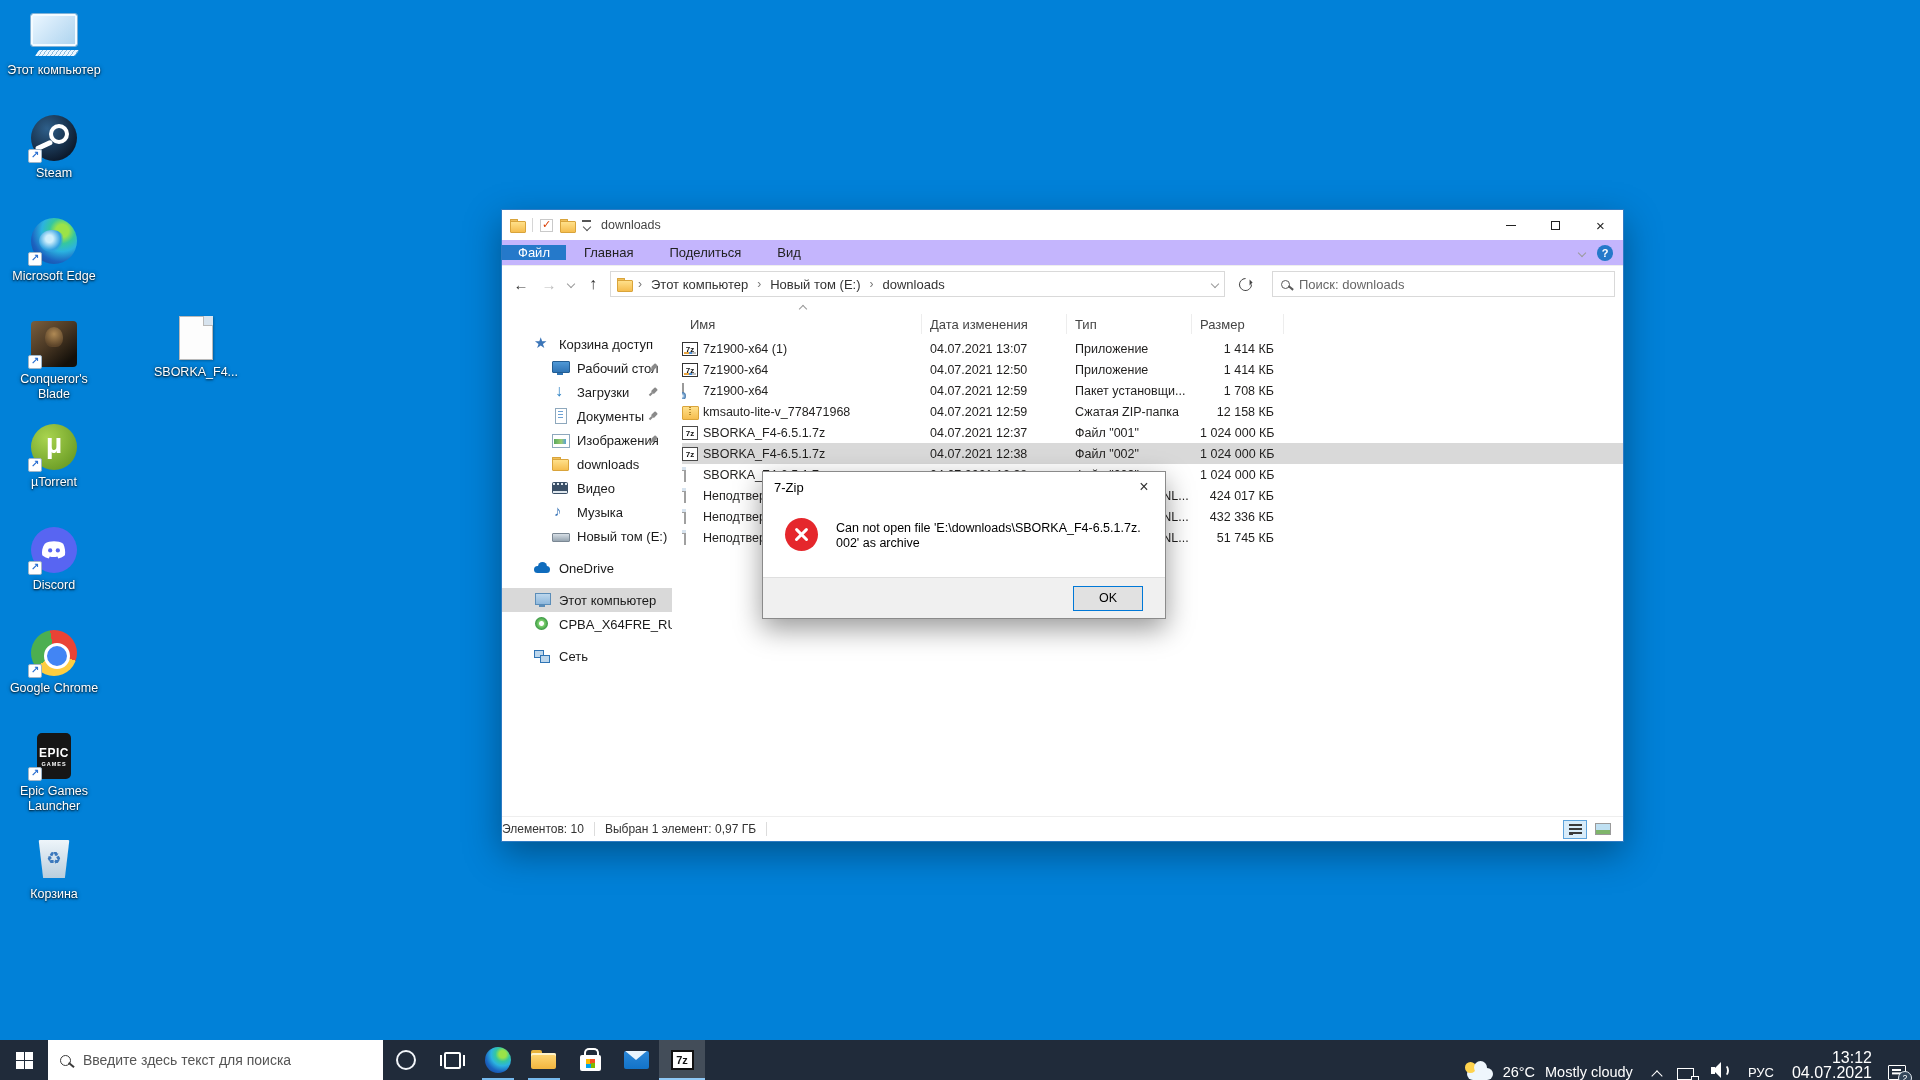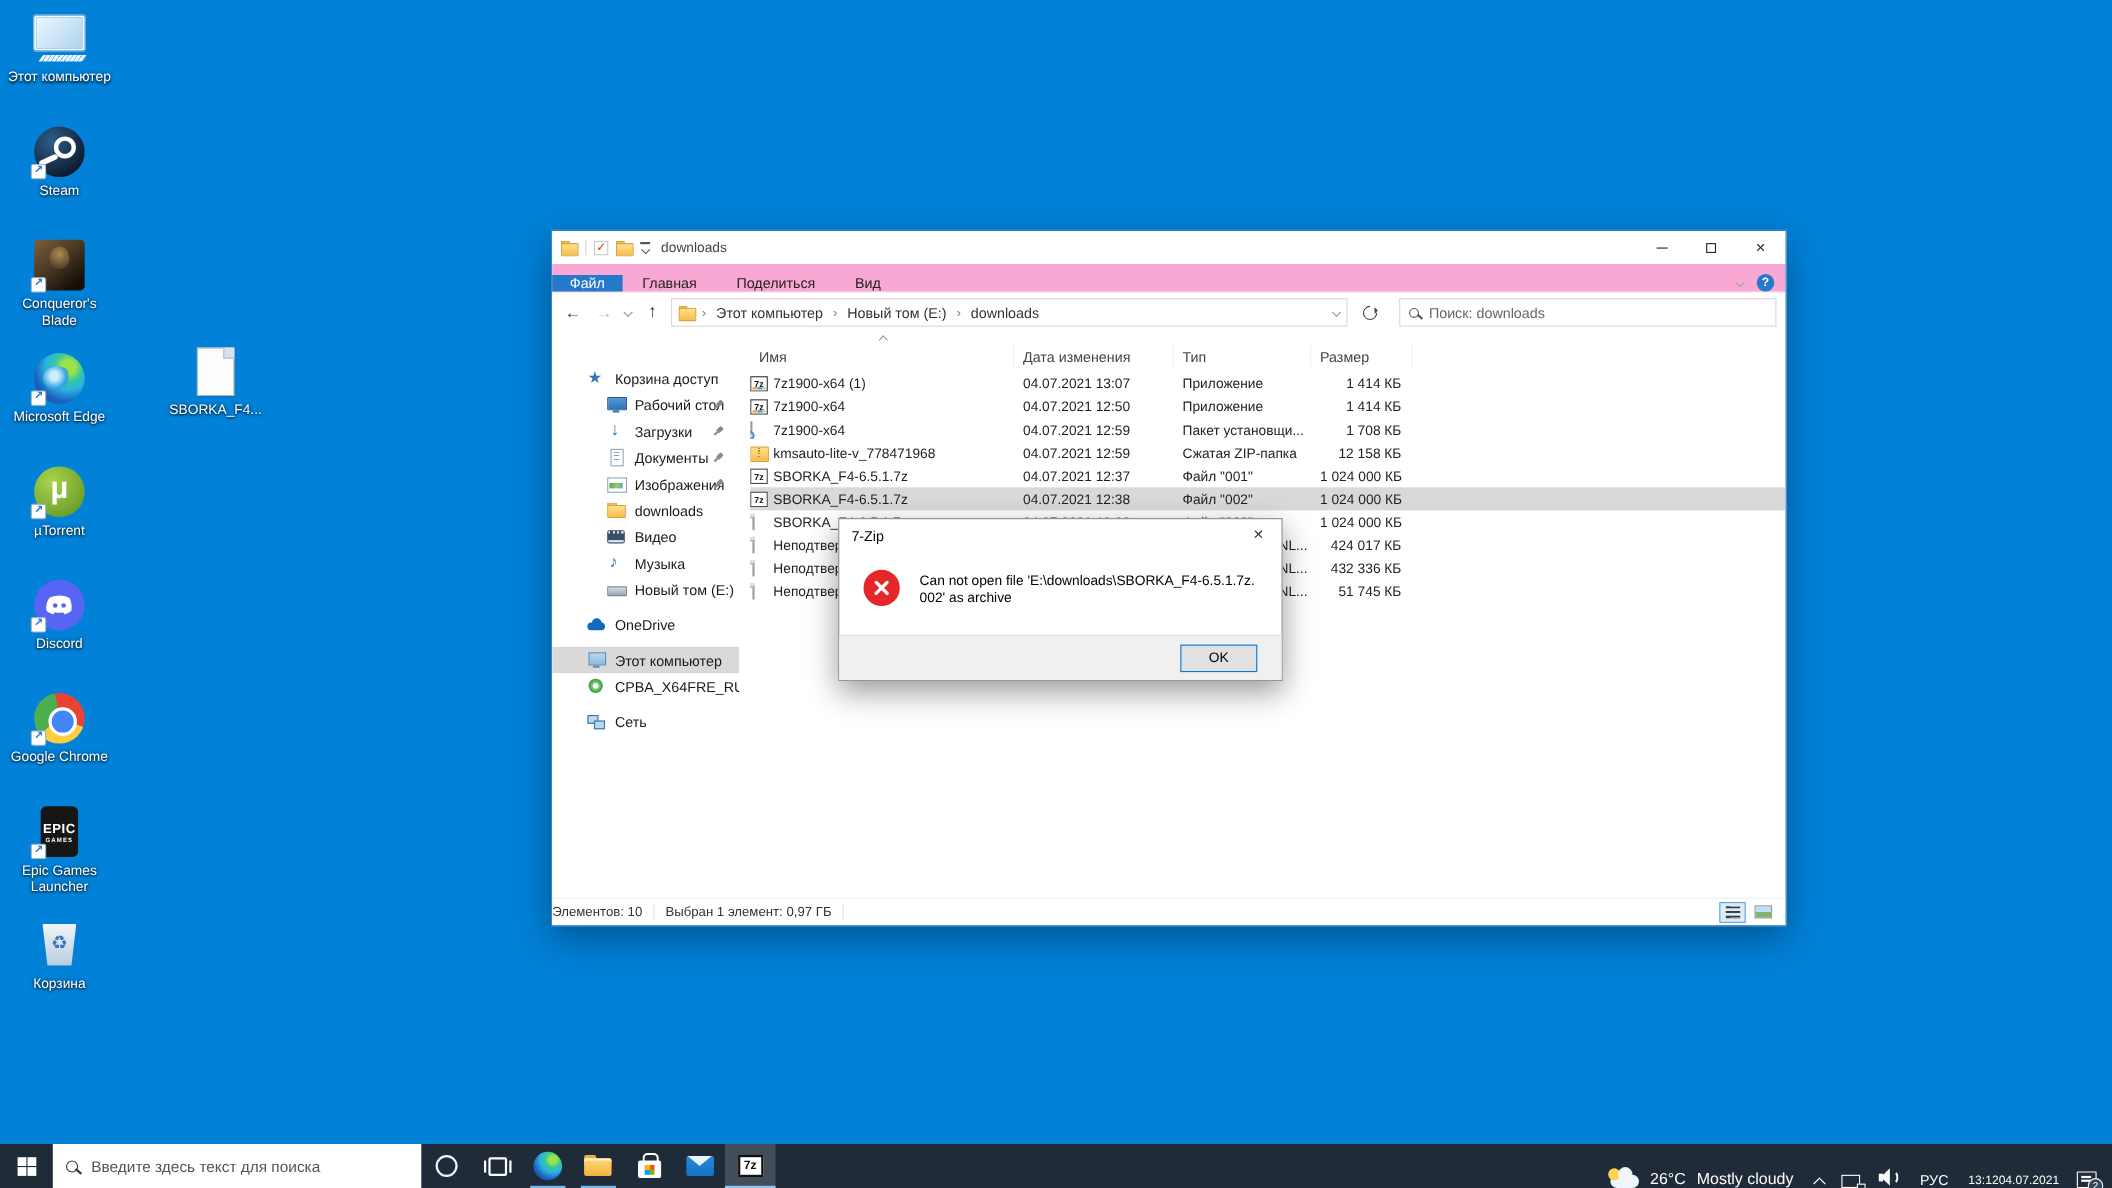--- a/index.html
+++ b/index.html
@@ -52,21 +52,21 @@
   .carded{display:flex;flex-direction:column;align-items:center;gap:1px}
   .cbar{width:9px;height:1.5px;background:#555}
   .chev{display:inline-block;width:6px;height:6px;border-right:1.5px solid #555;border-bottom:1.5px solid #555;transform:rotate(45deg)}
   .chev.grey{border-color:#9a9a9a}
   .wtitle{font-size:12.5px;color:#444;margin-left:10px}
   .wbtns{margin-left:auto;display:flex;height:30px}
   .wbtn{width:45px;height:30px;display:flex;align-items:center;justify-content:center}
   .ic-min{width:10px;height:1px;background:#222}
   .ic-max{width:9px;height:9px;border:1px solid #222}
   .ic-x{font-size:15px;color:#222;line-height:1}
-  .tabs{position:absolute;left:0;top:30px;right:0;height:26px;background:#f9a8d4;display:flex;align-items:flex-end;border-bottom:1px solid #eee}
+  .tabs{position:absolute;left:0;top:30px;right:0;height:26px;background:#c4b5fd;display:flex;align-items:center;border-bottom:1px solid #eee}
   .tab{padding:0 18px;display:flex;align-items:center;font-size:13px;color:#222}
   .tab.file{background:#2579ca;color:#fff;padding:0 16px}
   .tabs-right{margin-left:auto;display:flex;align-items:center;gap:12px;padding-right:10px}
   .help{width:16px;height:16px;border-radius:50%;background:#2579ca;color:#fff;font-size:11px;font-weight:bold;display:flex;align-items:center;justify-content:center}
   .abar{position:absolute;left:0;top:56px;right:0;height:36px;background:#fff;display:flex;align-items:center;gap:6px;padding:0 8px}
   .nav{font-size:15px;color:#333;width:22px;text-align:center}
   .nav.dis{color:#bcbcbc}
   .abox{height:26px;border:1px solid #d9d9d9;background:#fff;display:flex;align-items:center;flex:0 0 615px;padding:0 6px;gap:4px}
   .crumb{font-size:13px;color:#333;padding:0 3px;white-space:nowrap}
   .csep{color:#777;font-size:12px;padding:0 2px}
@@ -192,21 +192,21 @@
   .ttext{font-size:14.5px}
   .titem{padding:0 8px;display:flex;align-items:center;justify-content:center}
   .chevw{width:8px;height:8px;border-right:1.6px solid #fff;border-bottom:1.6px solid #fff;transform:rotate(-135deg);margin-top:4px}
   .net{width:17px;height:12px;border:1.6px solid #fff;position:relative;margin-top:2px}
   .net::before{content:"";position:absolute;left:3px;bottom:-6px;width:8px;height:2px;background:#fff}
   .net::after{content:"";position:absolute;right:-6px;bottom:-5px;width:6px;height:6px;border:1.6px solid #fff;background:#202b3a}
   .vol{width:22px;height:20px;position:relative}
   .vol::before{content:"";position:absolute;left:1px;top:7px;width:4px;height:7px;background:#fff}
   .vol::after{content:"";position:absolute;left:3px;top:2px;border-top:8.5px solid transparent;border-bottom:8.5px solid transparent;border-right:8px solid #fff}
   .wave{position:absolute;right:3px;top:4px;width:11px;height:13px;border:2px solid #fff;border-left-color:transparent;border-top-color:transparent;border-bottom-color:transparent;border-radius:50%;transform:rotate(-45deg) rotate(45deg)}
-  .tclock{display:flex;flex-direction:row;align-items:flex-end;justify-content:center;font-size:11px;line-height:14.5px;padding:0 10px}
+  .tclock{display:flex;flex-direction:column;align-items:flex-end;justify-content:center;font-size:16px;line-height:14.5px;padding:0 10px}
   .notif{width:18px;height:15px;border:1.6px solid #fff;border-radius:1px;position:relative;margin:0 14px 0 6px}
   .notif::before{content:"";position:absolute;left:3px;top:3px;width:9px;height:1.6px;background:#fff;box-shadow:0 3.4px 0 #fff}
   .badge{position:absolute;right:-7px;bottom:-6px;width:14px;height:14px;border-radius:50%;background:#33465a;border:1px solid #e6edf3;color:#fff;font-size:9px;display:flex;align-items:center;justify-content:center}
 </style>
 </head>
 <body>
 
 <div class="dcol">
   <div class="dicon">
     <span class="art">
@@ -216,31 +216,31 @@
   </div>
   <div class="dicon">
     <span class="art">
         <span class="a-steam"></span>
         <span class="sc"></span>
       </span>
     <span class="dlbl">Steam</span>
   </div>
   <div class="dicon">
     <span class="art">
+        <span class="a-edge"></span>
+        <span class="sc"></span>
+      </span>
+    <span class="dlbl">Microsoft Edge</span>
+  </div>
+  <div class="dicon">
+    <span class="art">
         <span class="a-cb"></span>
         <span class="sc"></span>
       </span>
     <span class="dlbl">Conqueror's Blade</span>
-  </div>
-  <div class="dicon">
-    <span class="art">
-        <span class="a-edge"></span>
-        <span class="sc"></span>
-      </span>
-    <span class="dlbl">Microsoft Edge</span>
   </div>
   <div class="dicon">
     <span class="art">
         <span class="a-ut"></span>
         <span class="sc"></span>
       </span>
     <span class="dlbl">µTorrent</span>
   </div>
   <div class="dicon">
     <span class="art">

